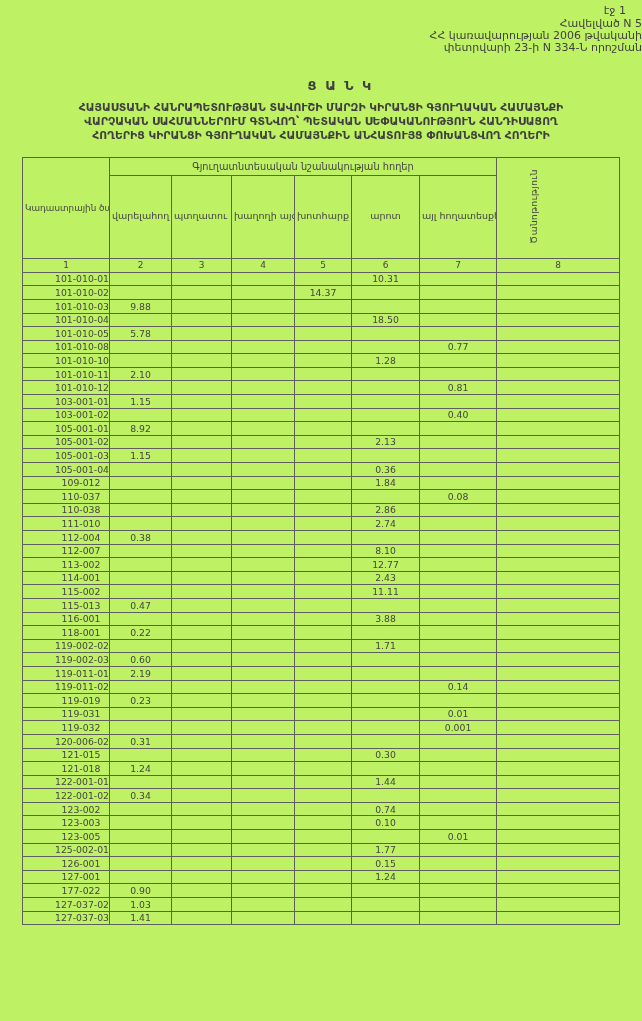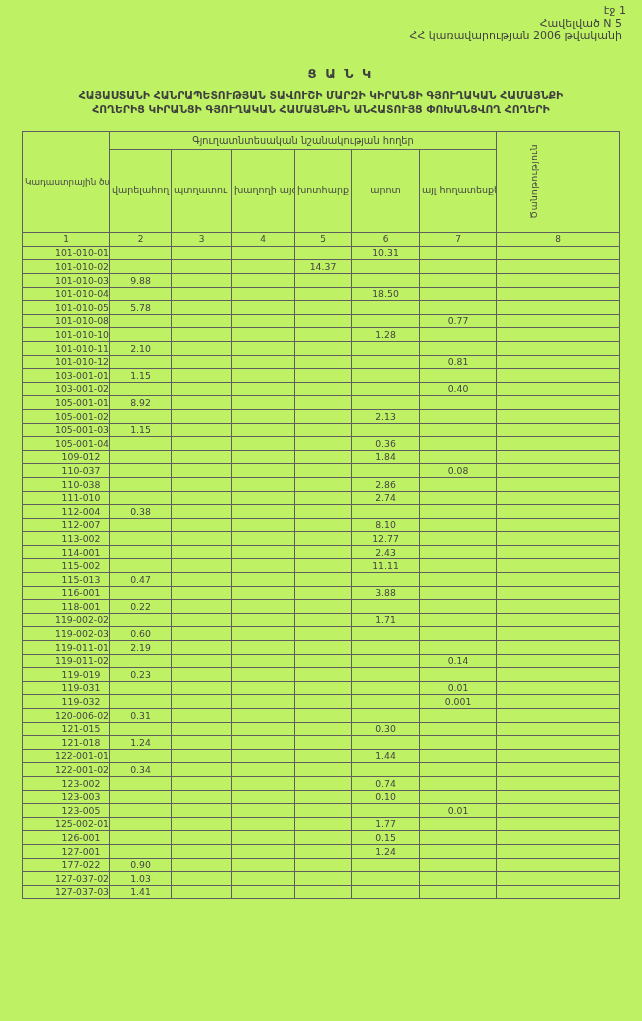--- a/index.html
+++ b/index.html
@@ -18,21 +18,21 @@
     box-sizing: border-box;
   }
   .page-number {
     position: absolute;
     top: 4px;
     right: 16px;
     font-size: 11px;
   }
   .appendix {
     margin-top: 18px;
-    margin-right: 20px;
+    margin-right: 0;
     text-align: right;
     font-size: 11px;
     line-height: 1.08;
   }
   .doc-title {
     margin-top: 24px;
     text-align: center;
     font-size: 13px;
     font-weight: bold;
     letter-spacing: 2px;
@@ -109,26 +109,28 @@
 </head>
 <body>
 
 <div class="sheet">
 
   <div class="page-number">էջ 1</div>
 
   <div class="appendix">
     <div>Հավելված N 5</div>
     <div>ՀՀ կառավարության 2006 թվականի</div>
+    <div>փետրվարի 23-ի N 334-Ն որոշման</div>
   </div>
 
   <div class="doc-title">Ց Ա Ն Կ</div>
 
   <div class="doc-subtitle">
     <div>ՀԱՅԱՍՏԱՆԻ ՀԱՆՐԱՊԵՏՈՒԹՅԱՆ ՏԱՎՈՒՇԻ ՄԱՐԶԻ ԿԻՐԱՆՑԻ ԳՅՈՒՂԱԿԱՆ ՀԱՄԱՅՆՔԻ</div>
+    <div>ՎԱՐՉԱԿԱՆ ՍԱՀՄԱՆՆԵՐՈՒՄ ԳՏՆՎՈՂ՝ ՊԵՏԱԿԱՆ ՍԵՓԱԿԱՆՈՒԹՅՈՒՆ ՀԱՆԴԻՍԱՑՈՂ</div>
     <div>ՀՈՂԵՐԻՑ ԿԻՐԱՆՑԻ ԳՅՈՒՂԱԿԱՆ ՀԱՄԱՅՆՔԻՆ ԱՆՀԱՏՈՒՅՑ ՓՈԽԱՆՑՎՈՂ ՀՈՂԵՐԻ</div>
   </div>
 
   <table class="land-table">
     <colgroup>
       <col style="width:87px">
       <col style="width:62px">
       <col style="width:60px">
       <col style="width:63px">
       <col style="width:57px">

